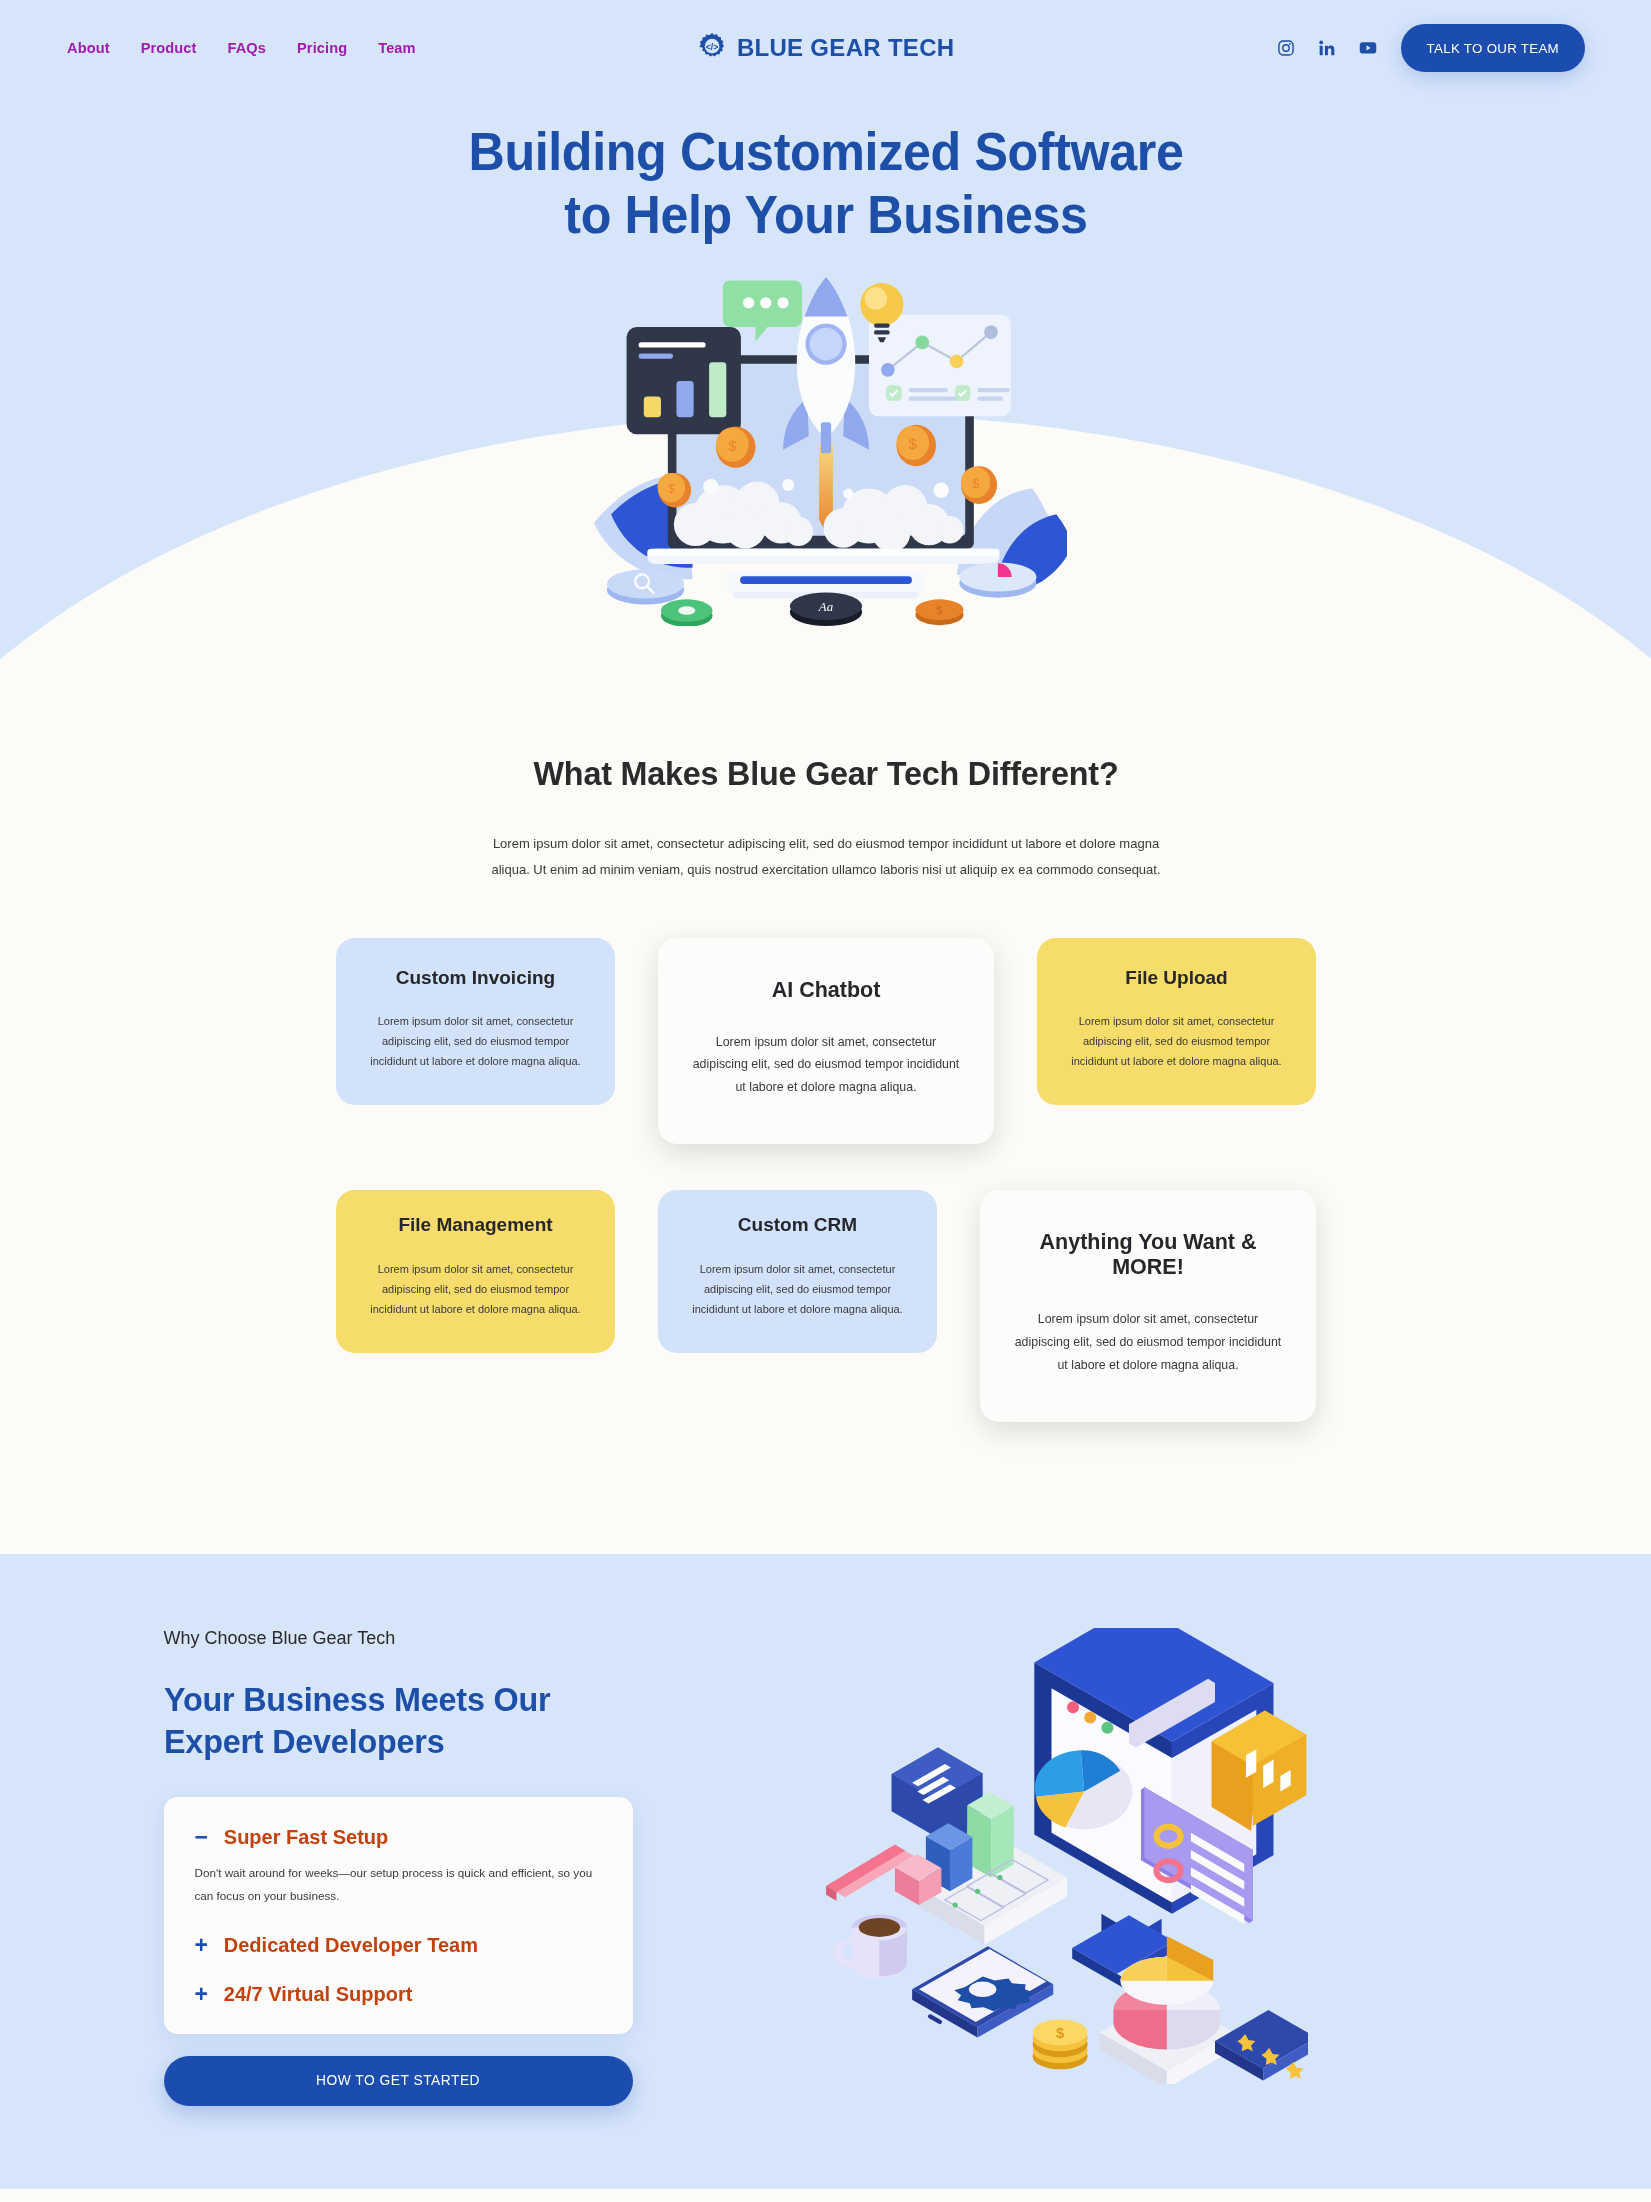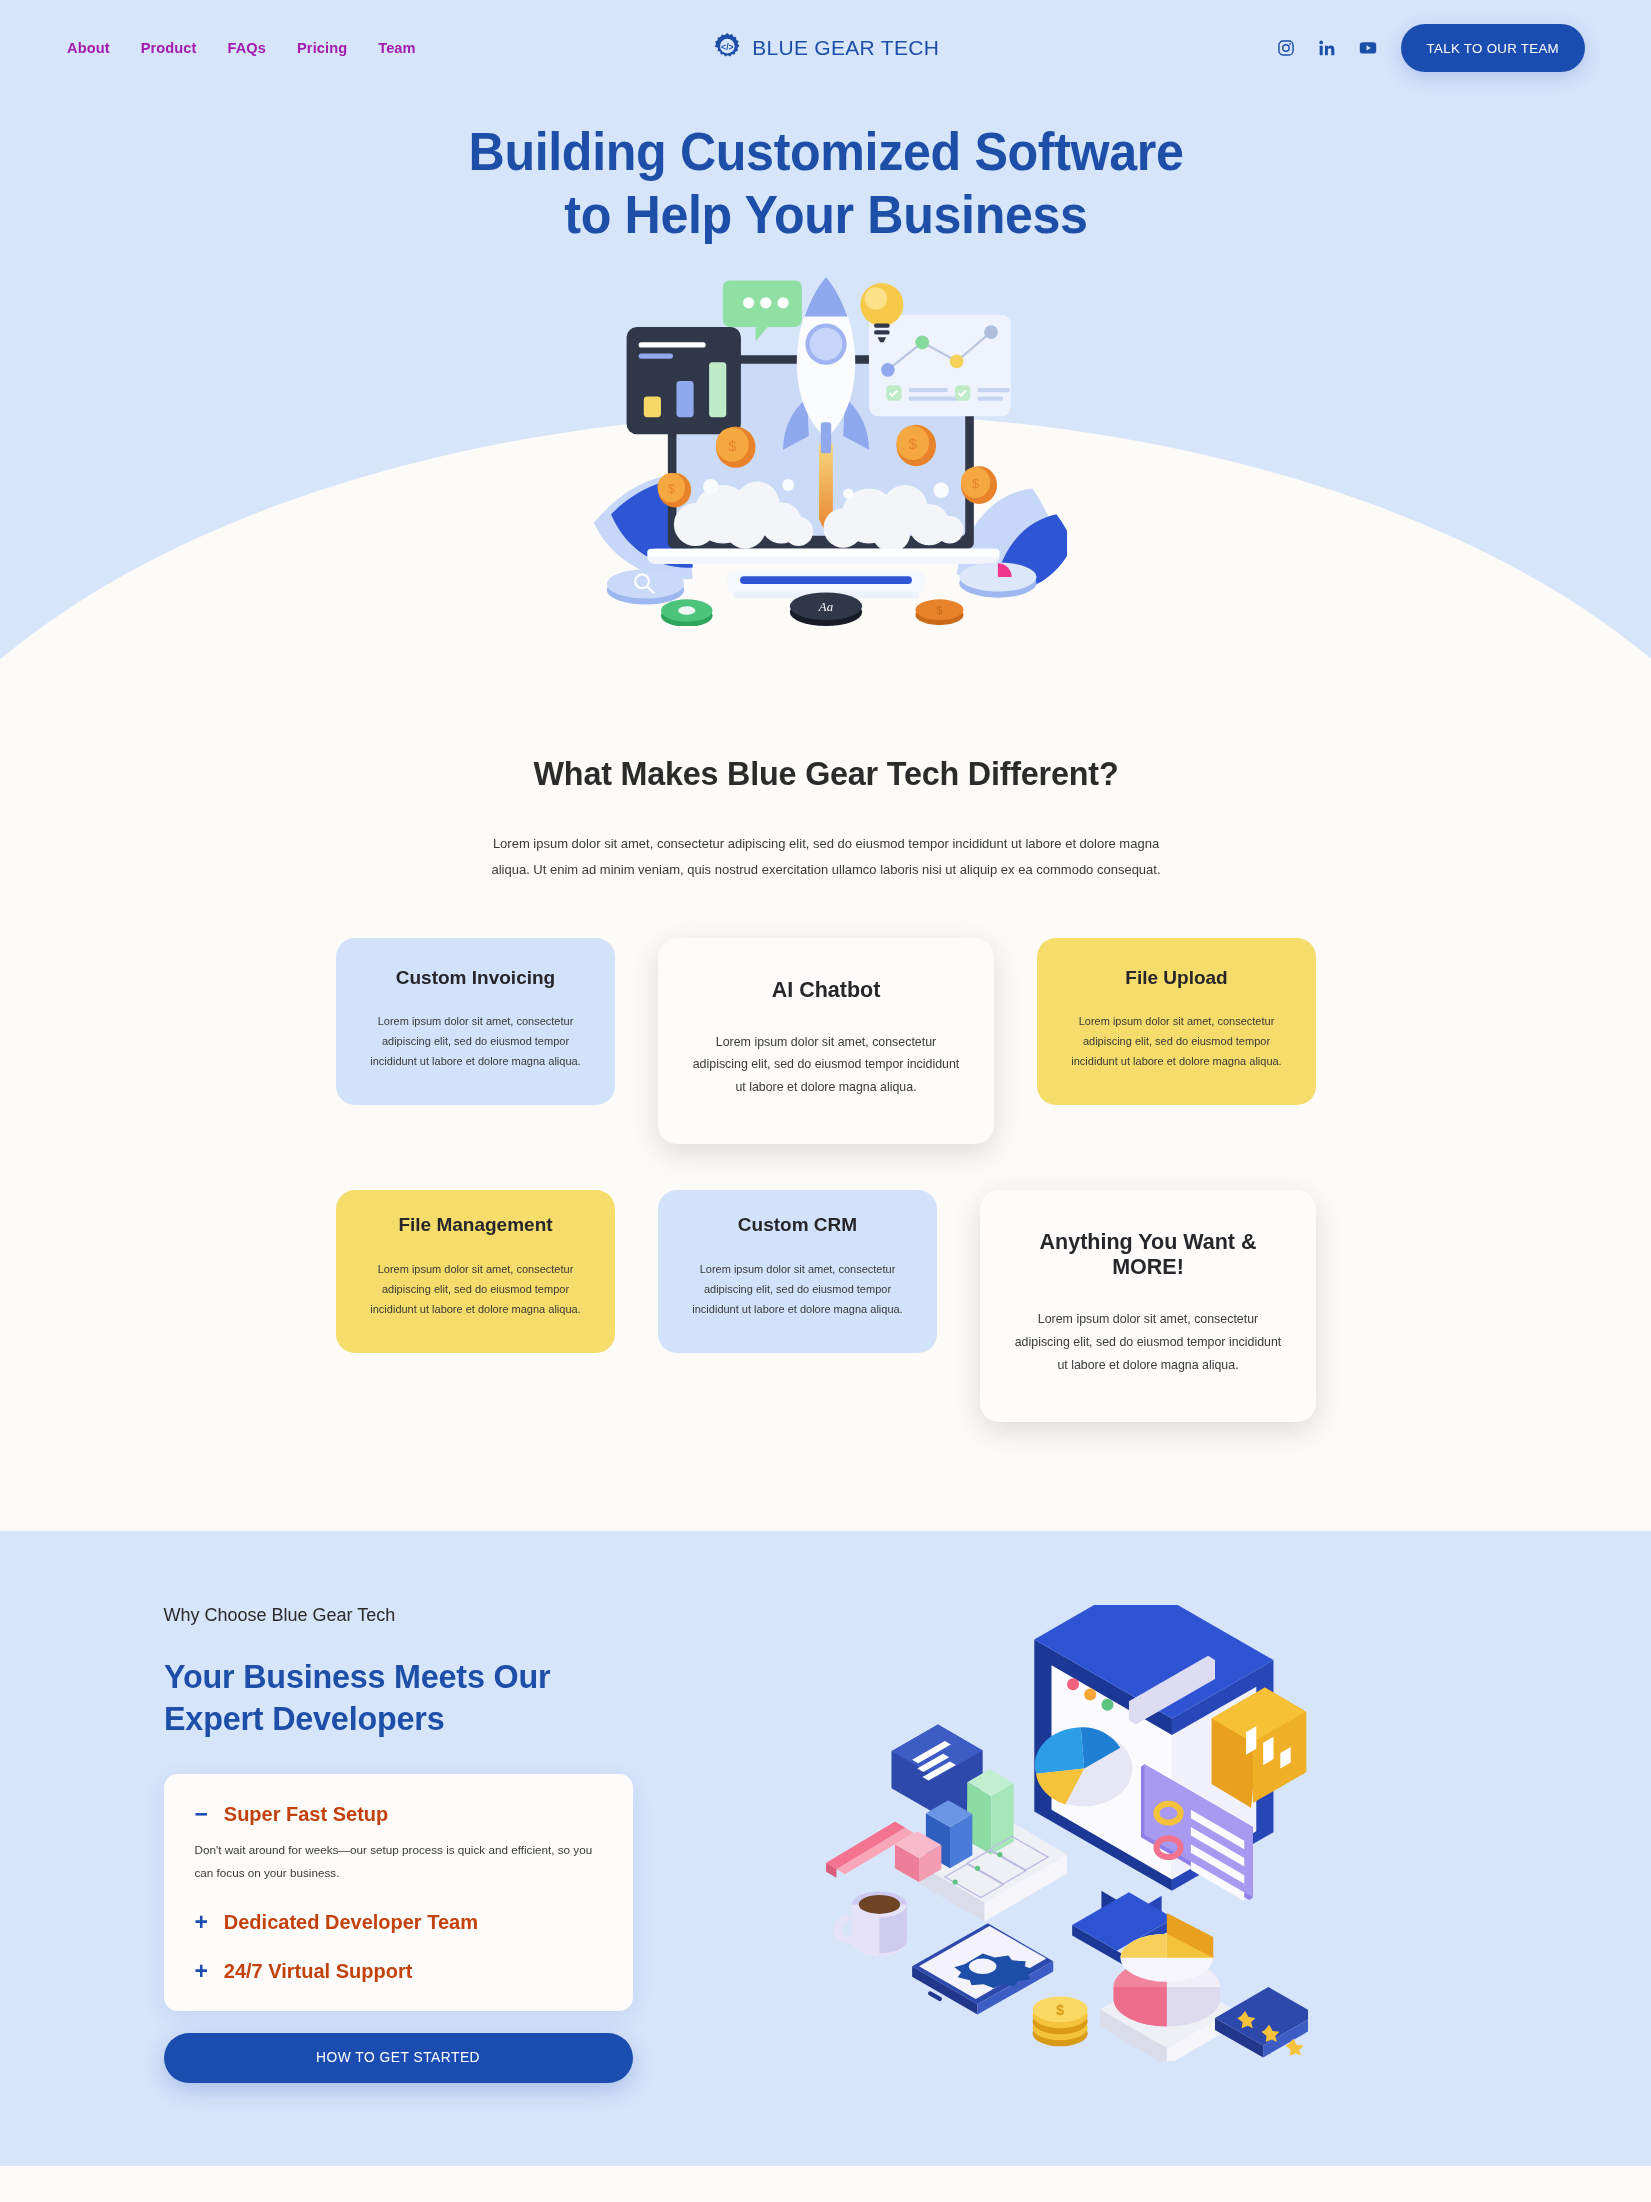--- a/index.html
+++ b/index.html
@@ -41,21 +41,21 @@
   .nav-links a{
     color:#a21caf; text-decoration:none;
     font-size:14.6px; font-weight:700; letter-spacing:0.1px;
   }
   .brand{
     position:absolute; left:50%; top:50%;
     transform:translate(-50%,-50%);
     display:flex; align-items:center; gap:10.3px;
   }
   .brand-name{
-    font-size:21px; font-weight:400; color:#1E4FA8;
+    font-size:24px; font-weight:700; color:#1E4FA8;
     letter-spacing:0.3px; white-space:nowrap;
   }
   .topbar-right{
     margin-left:auto; display:flex; align-items:center; gap:24px;
   }
   .social{ display:flex; align-items:center; gap:23px; }
   .social svg{ display:block; }
   .btn-talk{
     background:#1B4DB1; color:#fff; border:none;
     border-radius:34px; padding:0 26px; height:48px;
@@ -111,21 +111,21 @@
   .card.lifted .card-title{ font-size:21.5px; }
   .card-body{
     margin-top:22.4px; font-size:11px; line-height:1.82; color:#3A3A3A;
   }
   .card.lifted .card-body{ font-size:12.4px; line-height:1.85; margin-top:27.5px; }
   .cards-row.second{ margin-top:46px; align-items:flex-start; }
   .row2-pad{ padding-top:24px; }
 
   
   .why{
-    background:#D7E5FB; margin-top:57px;
+    background:#D7E5FB; margin-top:80px;
     padding:74px 0 83px; position:relative;
   }
   .why-inner{
     width:1325px; margin:0 auto; display:flex; align-items:flex-start;
   }
   .why-left{ width:482px; padding-left:0; }
   .why-eyebrow{ font-size:18px; font-weight:500; color:#2B2B2B; }
   .why-h2{
     margin-top:29px; font-size:34px; line-height:1.25;
     font-weight:800; color:#1E4FA8; letter-spacing:-0.2px;

